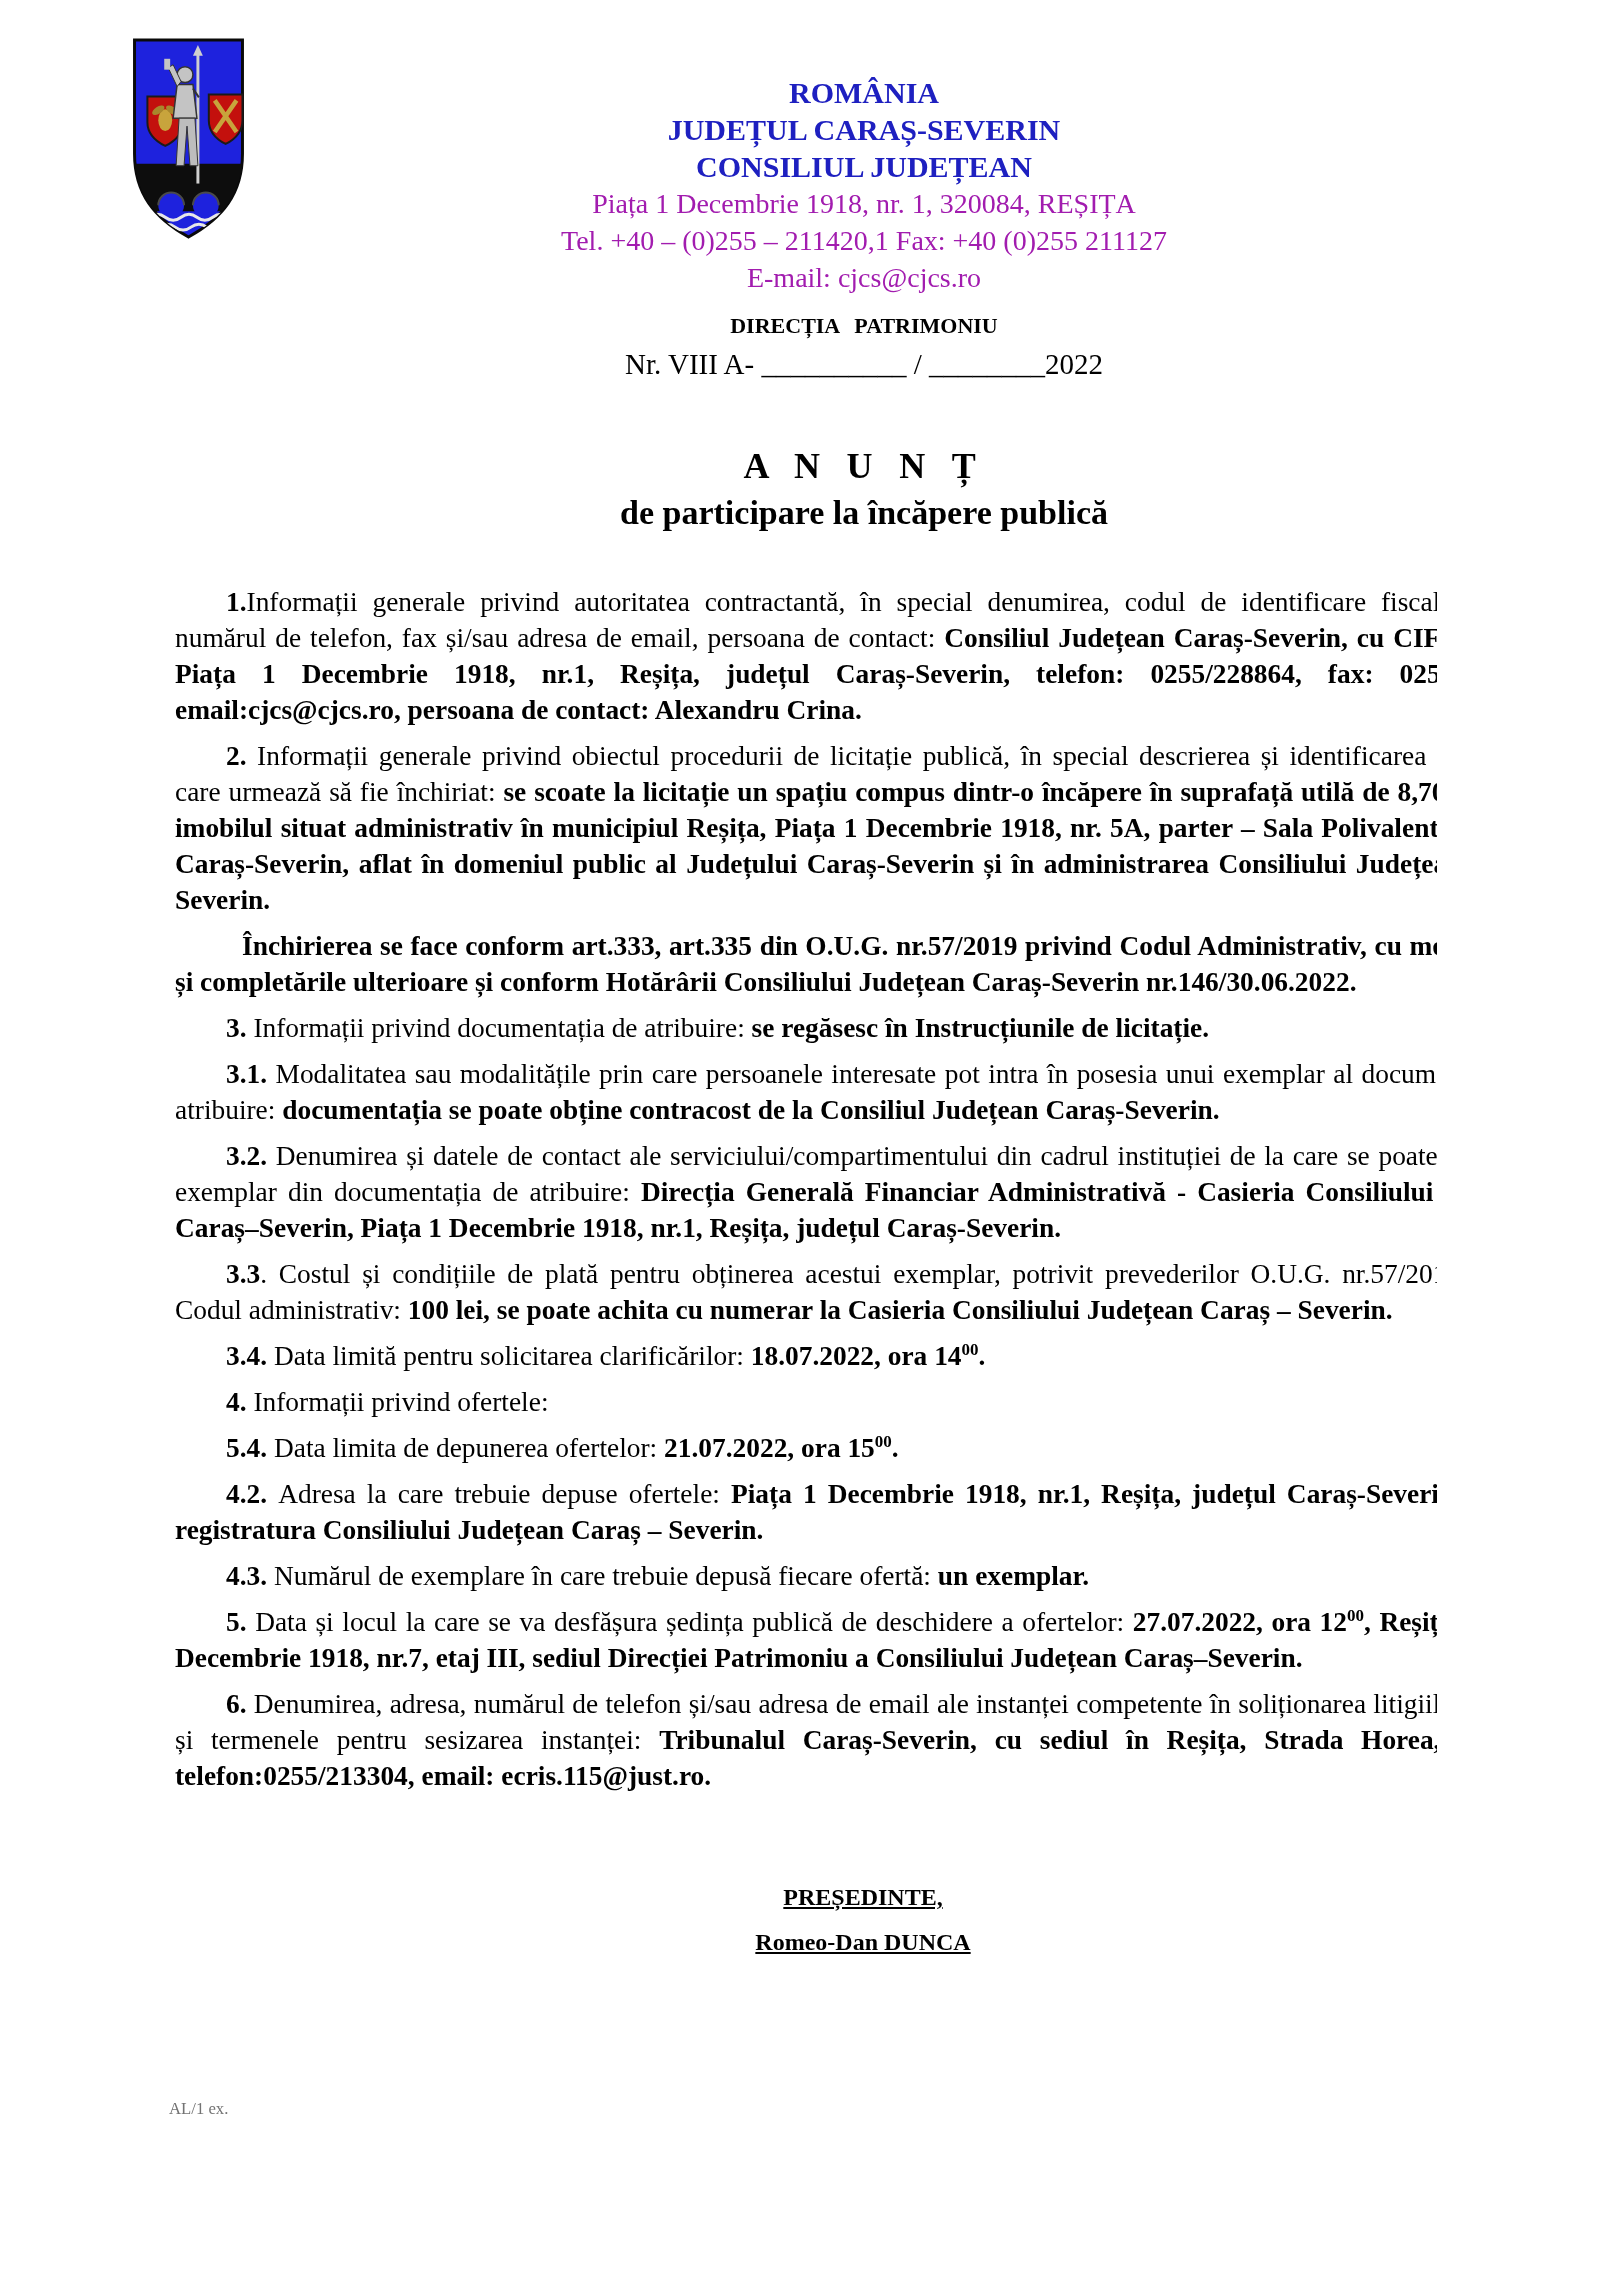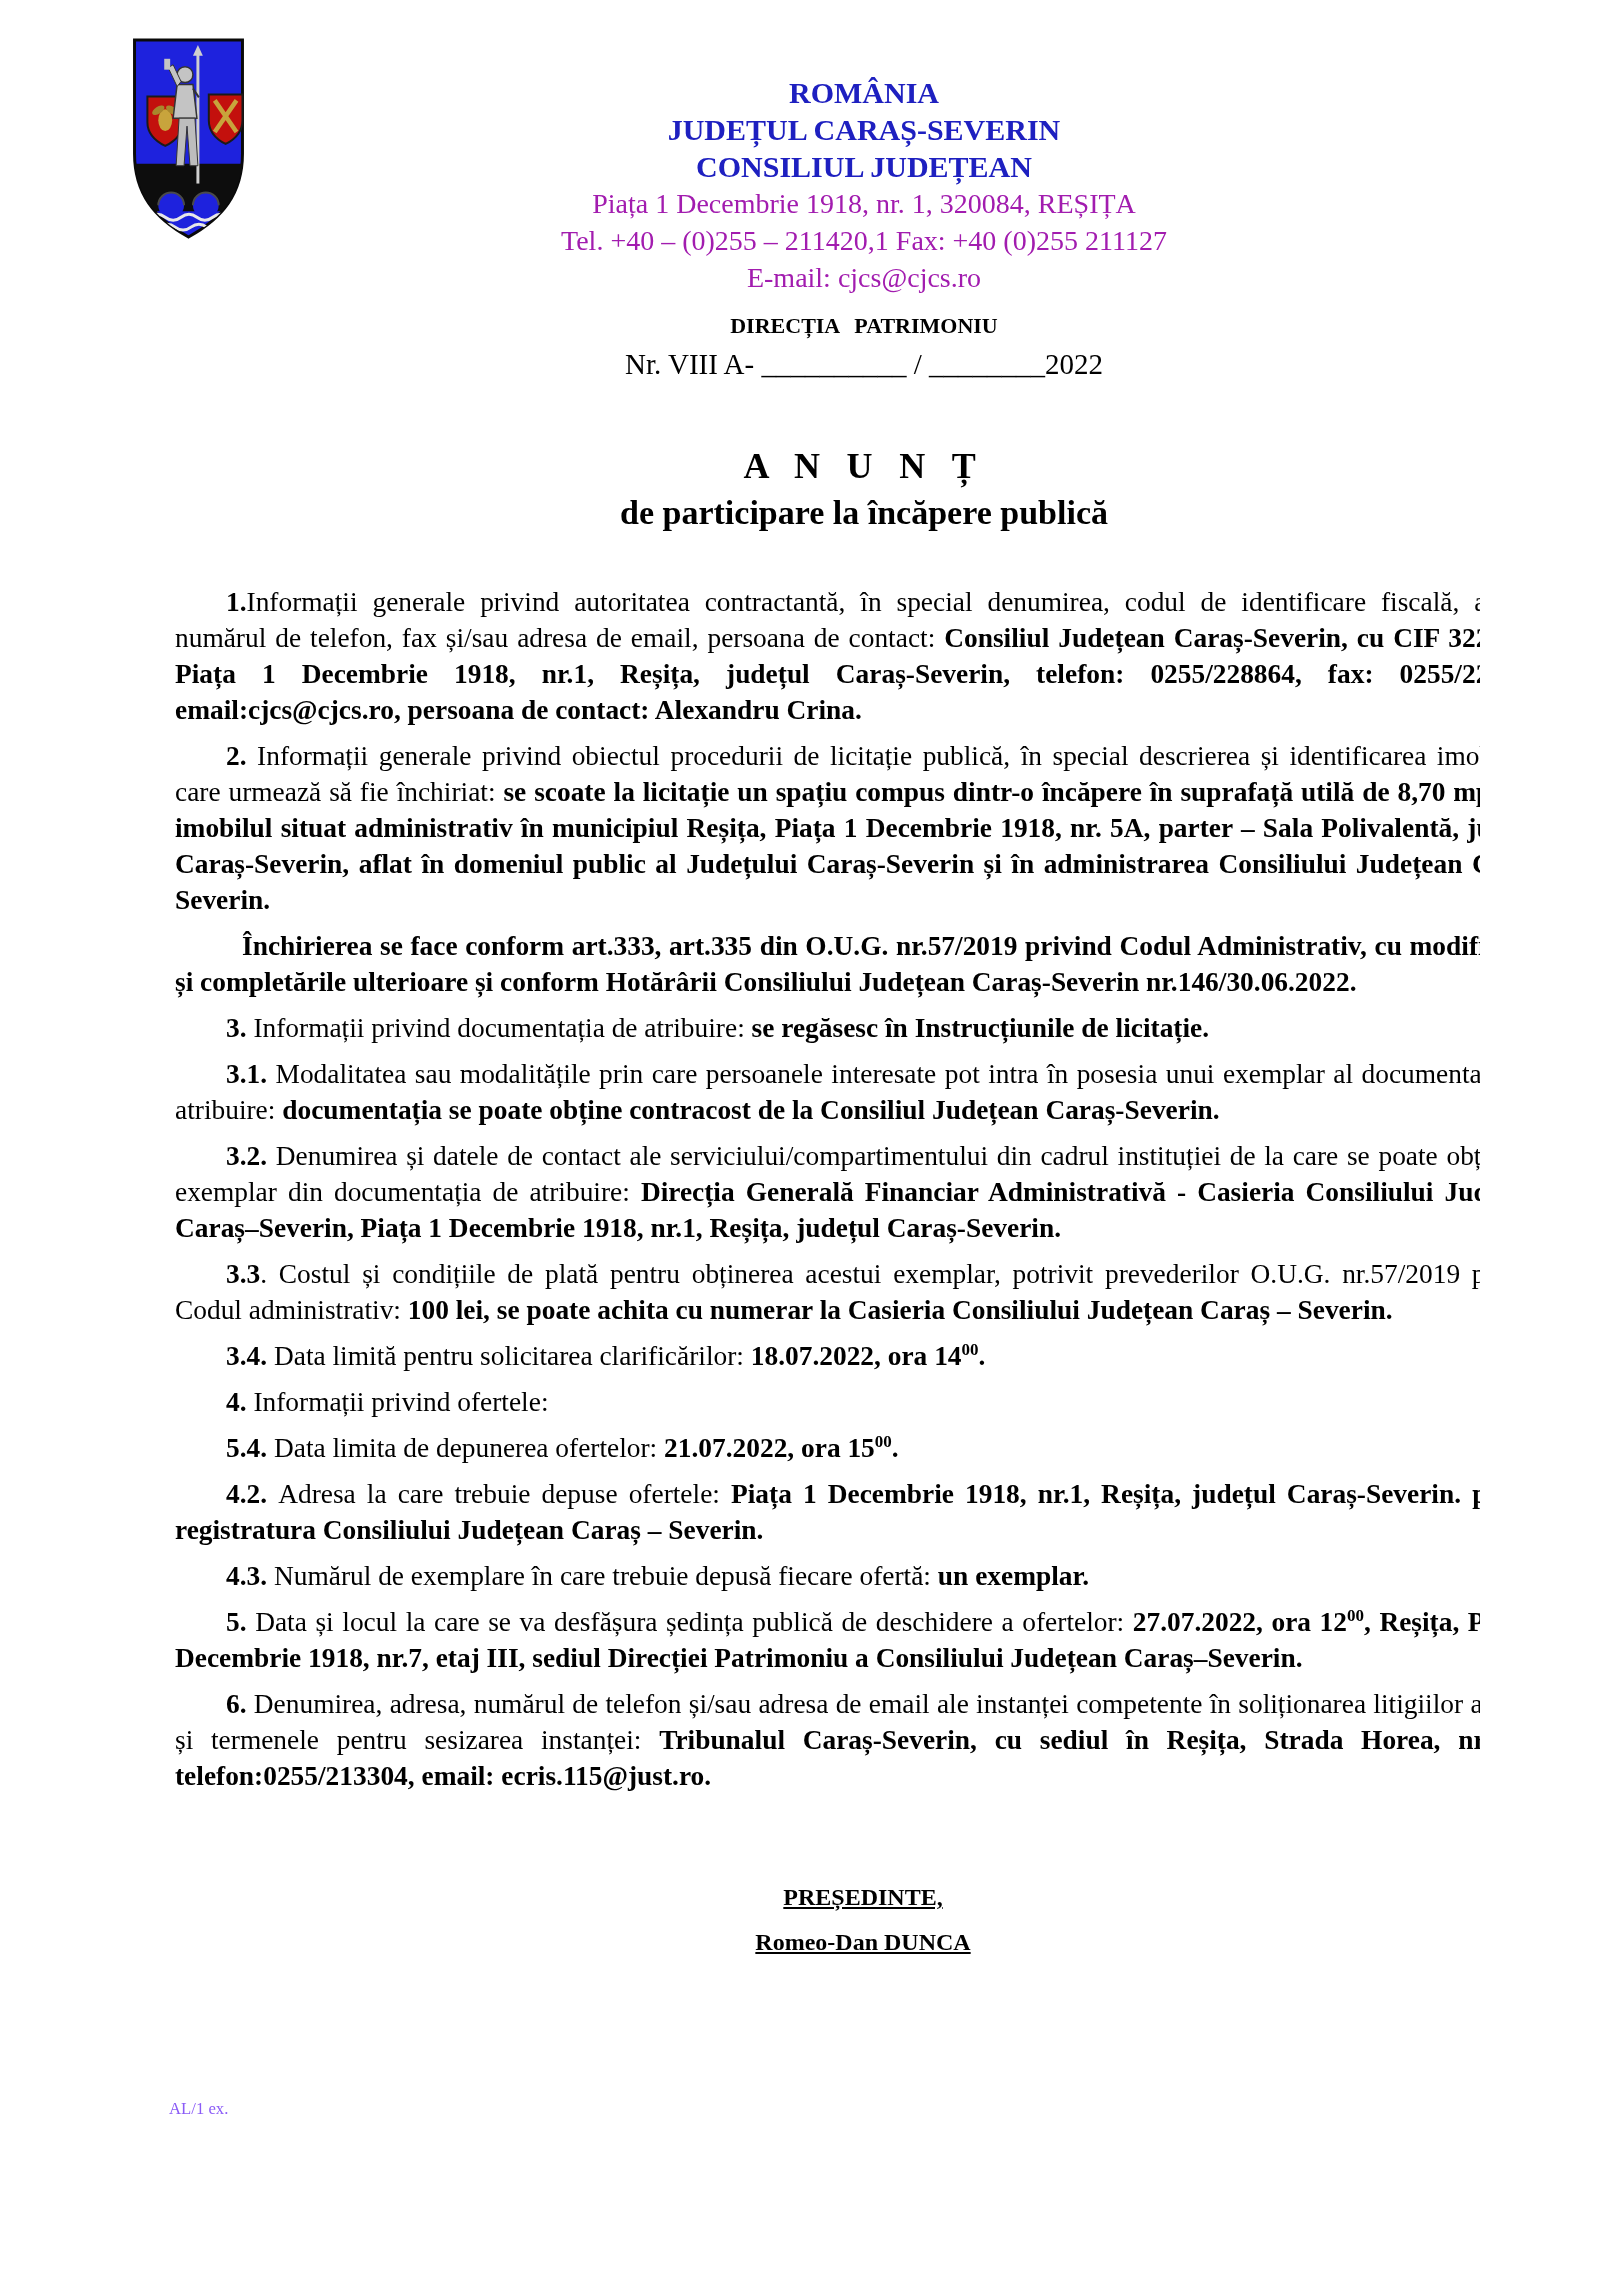--- a/index.html
+++ b/index.html
@@ -3,21 +3,20 @@
 <meta charset="utf-8">
 <style>
   html,body{margin:0;padding:0;background:#ffffff;}
   .page{
     position:relative;
     width:1437px;height:2293px;
     background:#ffffff;
     font-family:"Liberation Serif","DejaVu Serif",serif;
     color:#000;
     overflow:hidden;
-    padding-left:43px;
   }
   
   .coa{position:absolute;left:131px;top:37px;width:115px;height:203px;}
   
   .header-text{
     position:absolute;left:167px;top:74px;width:1394px;
     text-align:center;
   }
   .h-bold-blue{font-size:30px;font-weight:bold;color:#1e20c0;line-height:37px;}
   .h-reg-blue{font-size:28px;color:#a21caf;line-height:37px;}
@@ -32,21 +31,21 @@
     position:absolute;left:165px;top:574px;width:1396px;
     font-size:27.4px;line-height:36px;text-align:justify;
   }
   .para{margin:10px;text-indent:51px;}
   .para.indent-lg{text-indent:67px;}
   .b{font-weight:bold;}
   sup{vertical-align:super;font-size:0.62em;line-height:0;}
   
   .signature{margin-top:81px;text-align:center;font-weight:bold;font-size:24px;line-height:45px;text-decoration:underline;}
   
-  .footer-note{position:absolute;left:169px;top:2099px;font-size:16.7px;color:#8b5cf6;}
+  .footer-note{position:absolute;left:169px;top:2099px;font-size:16.7px;color:#737373;}
 </style>
 </head>
 <body>
 
 <div class="page">
 
   <div class="coa">
     <svg viewBox="0 0 115 205" width="115" height="203">
       <defs>
         <clipPath id="shieldClip">

